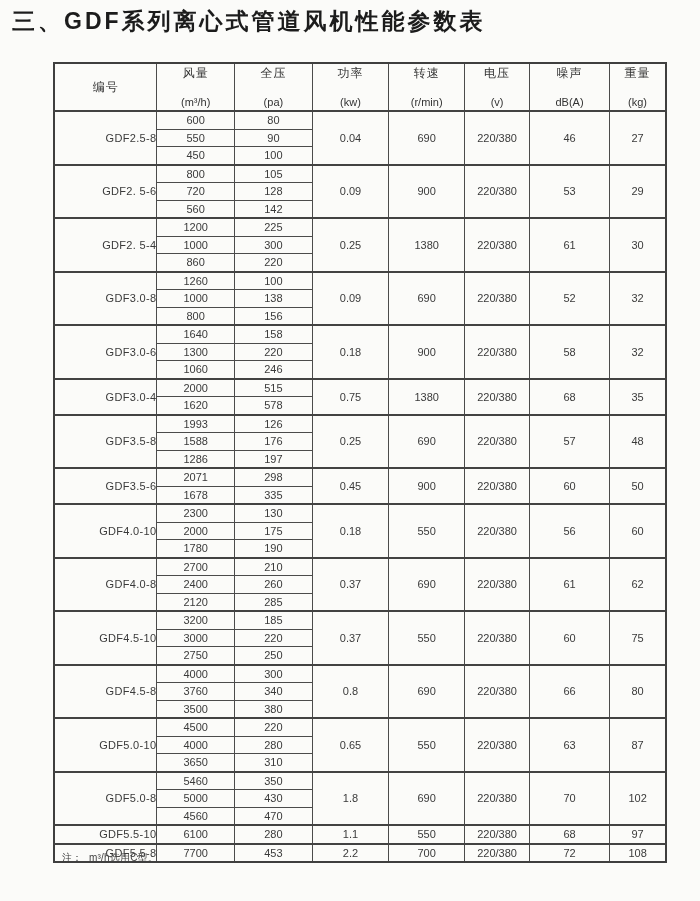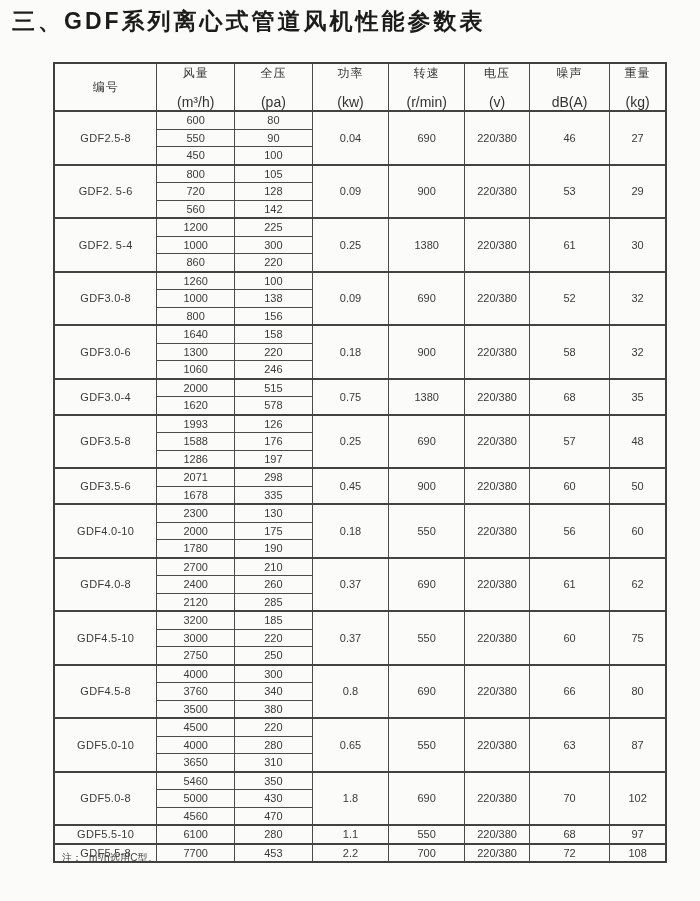--- a/index.html
+++ b/index.html
@@ -34,28 +34,28 @@
     vertical-align:middle;
     padding:0;
     overflow:hidden;
   }
   thead th {
     height:46px;
     font-weight:normal;
     color:#333;
   }
   thead .h-name { font-size:12px; line-height:14px; letter-spacing:1px; }
-  thead .h-unit { font-size:14px; line-height:12px; letter-spacing:0; margin-top:16px; }
+  thead .h-unit { font-size:11px; line-height:12px; letter-spacing:0; margin-top:16px; }
   tbody td {
     height:16.5px;
     font-size:11px;
     line-height:16px;
     color:#3a3a3a;
   }
-  tbody td.model { font-size:11px; letter-spacing:0.3px; }
+  tbody td.model { font-size:11px; letter-spacing:0.3px;text-align:right; }
   tr.group-start td { border-top:2px solid #424242; }
 
   .note {
     position:absolute; left:62px; top:852px;
     display:flex;
     font-size:10px; color:#3f3f3f;
     line-height:12.5px;
   }
   .note-label { flex:none; width:27px; white-space:nowrap; }
   .note-line { white-space:nowrap; letter-spacing:0.2px; }

